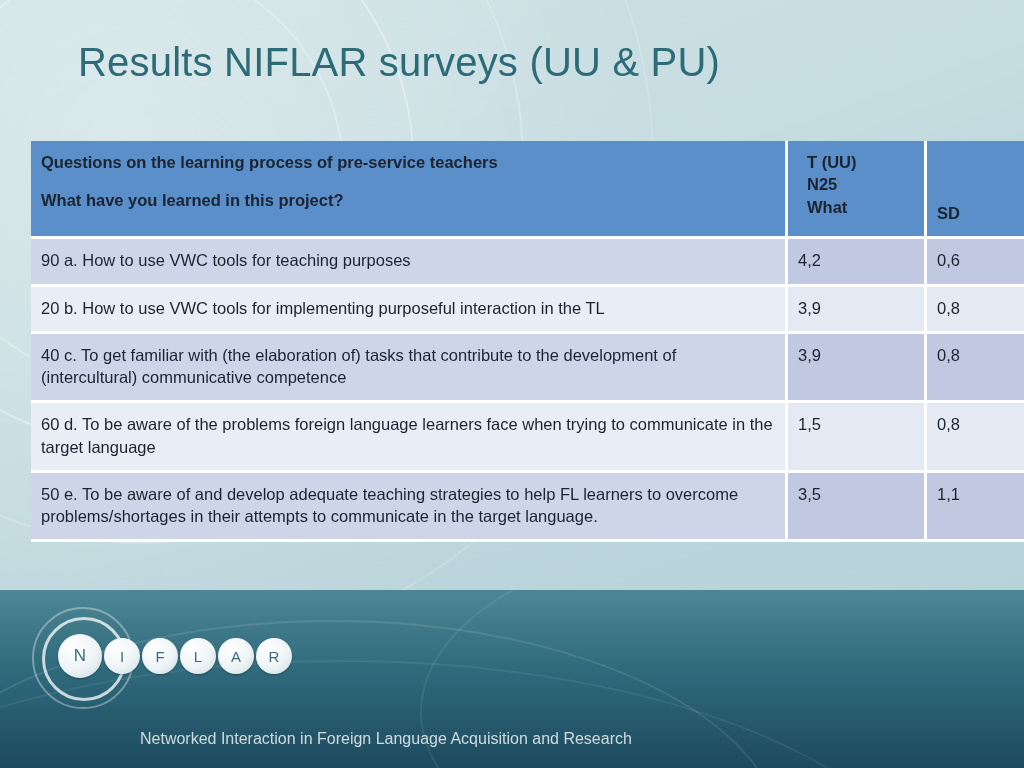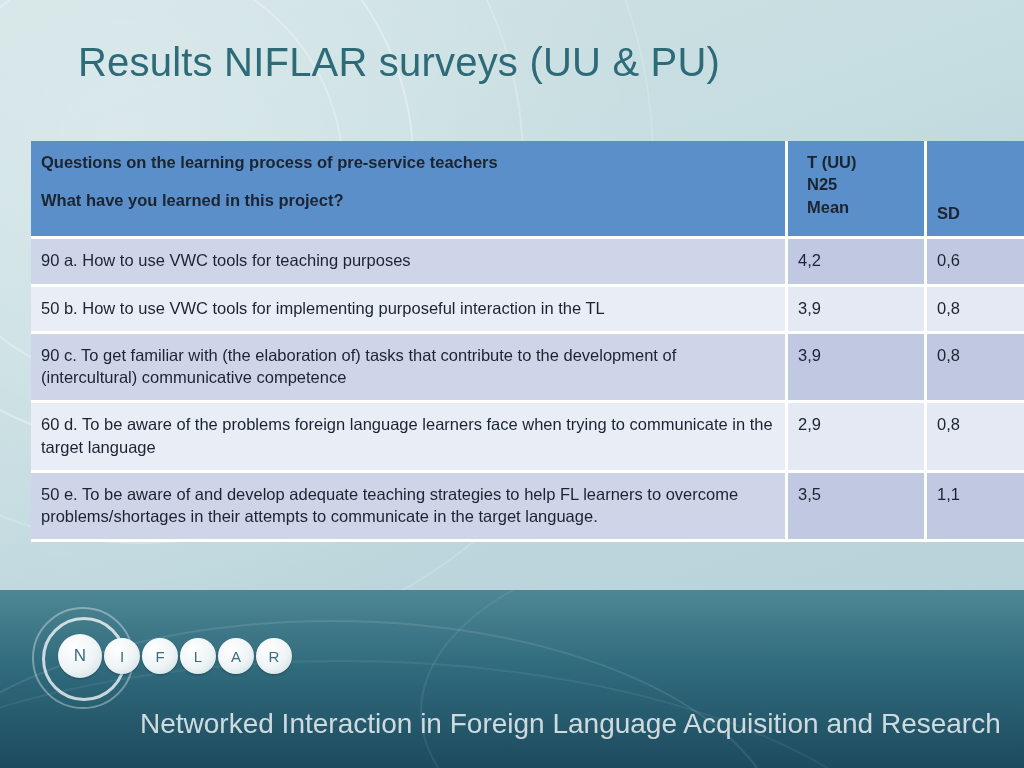--- a/index.html
+++ b/index.html
@@ -157,22 +157,22 @@
     box-shadow: 0 1px 2px rgba(0,0,0,0.25);
   }
   .logo .bead.small {
     width: 36px;
     height: 36px;
     font-size: 15px;
   }
   .tagline {
     position: absolute;
     left: 140px;
-    bottom: 28px;
-    font-size: 28px;
+    bottom: 20px;
+    font-size: 16px;
     color: rgba(255,255,255,0.78);
   }
 </style>
 </head>
 <body>
 
 <div class="slide">
   <div class="wash"></div>
   <div class="ring r4"></div>
   <div class="ring r1"></div>
@@ -186,46 +186,46 @@
       <thead>
         <tr>
           <th class="qcol">
             <span class="hdr-line">Questions on the learning process of pre-service teachers</span>
             <span class="hdr-gap"></span>
             <span class="hdr-line">What have you learned in this project?</span>
           </th>
           <th class="meancol">
             <span class="mean-stack">T (UU)</span>
             <span class="mean-stack">N25</span>
-            <span class="mean-label">Mean</span>
+            <span class="mean-label">What</span>
           </th>
           <th class="sdcol">
             <span class="sd-label">SD</span>
           </th>
         </tr>
       </thead>
       <tbody>
         <tr class="odd">
           <td>90 a. How to use VWC tools for teaching purposes</td>
           <td class="num">4,2</td>
           <td class="num">0,6</td>
         </tr>
         <tr class="even">
-          <td>50 b. How to use VWC tools for implementing purposeful interaction in the TL</td>
+          <td>20 b. How to use VWC tools for implementing purposeful interaction in the TL</td>
           <td class="num">3,9</td>
           <td class="num">0,8</td>
         </tr>
         <tr class="odd">
-          <td>90 c. To get familiar with (the elaboration of) tasks that contribute to the development of (intercultural) communicative competence</td>
+          <td>40 c. To get familiar with (the elaboration of) tasks that contribute to the development of (intercultural) communicative competence</td>
           <td class="num">3,9</td>
           <td class="num">0,8</td>
         </tr>
         <tr class="even">
           <td>60 d. To be aware of the problems foreign language learners face when trying to communicate in the target language</td>
-          <td class="num">2,9</td>
+          <td class="num">1,5</td>
           <td class="num">0,8</td>
         </tr>
         <tr class="odd">
           <td>50 e. To be aware of and develop adequate teaching strategies to help FL learners to overcome problems/shortages in their attempts to communicate in the target language.</td>
           <td class="num">3,5</td>
           <td class="num">1,1</td>
         </tr>
       </tbody>
     </table>
   </div>

